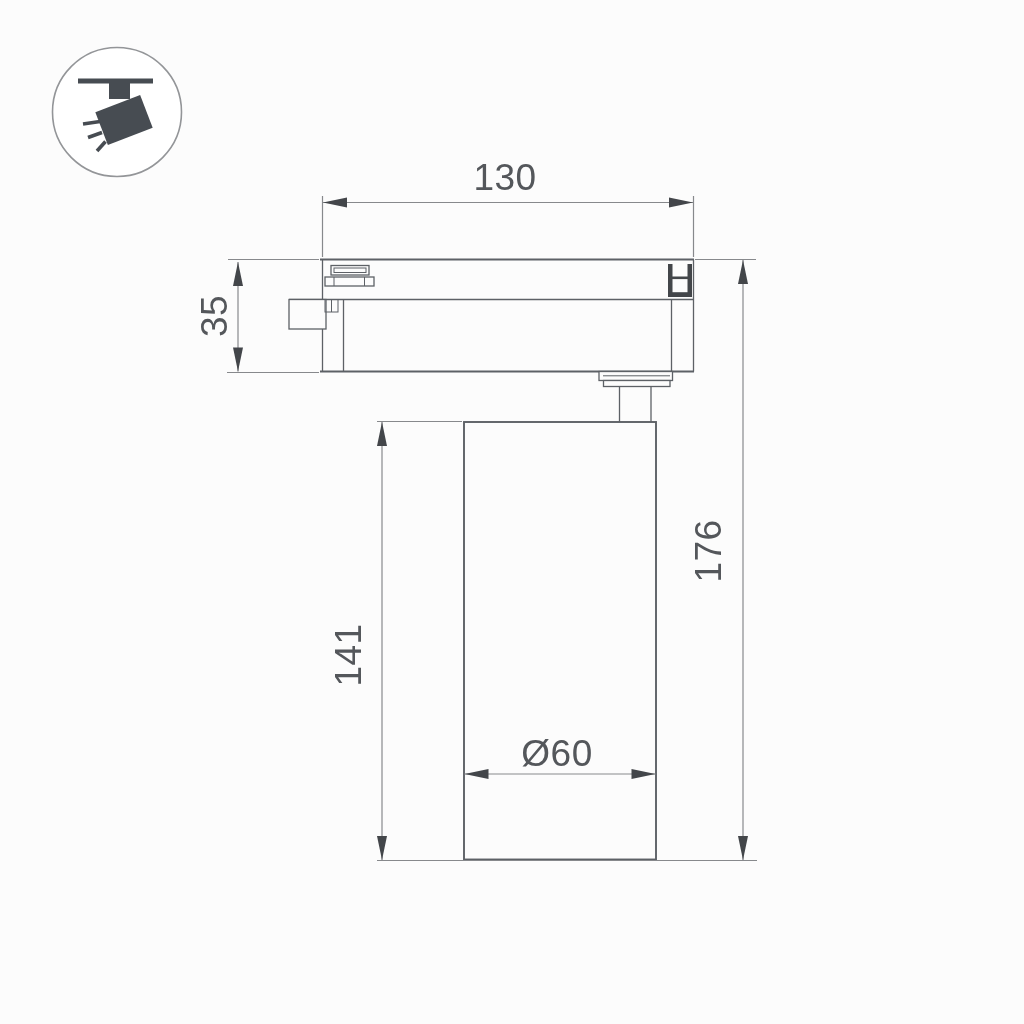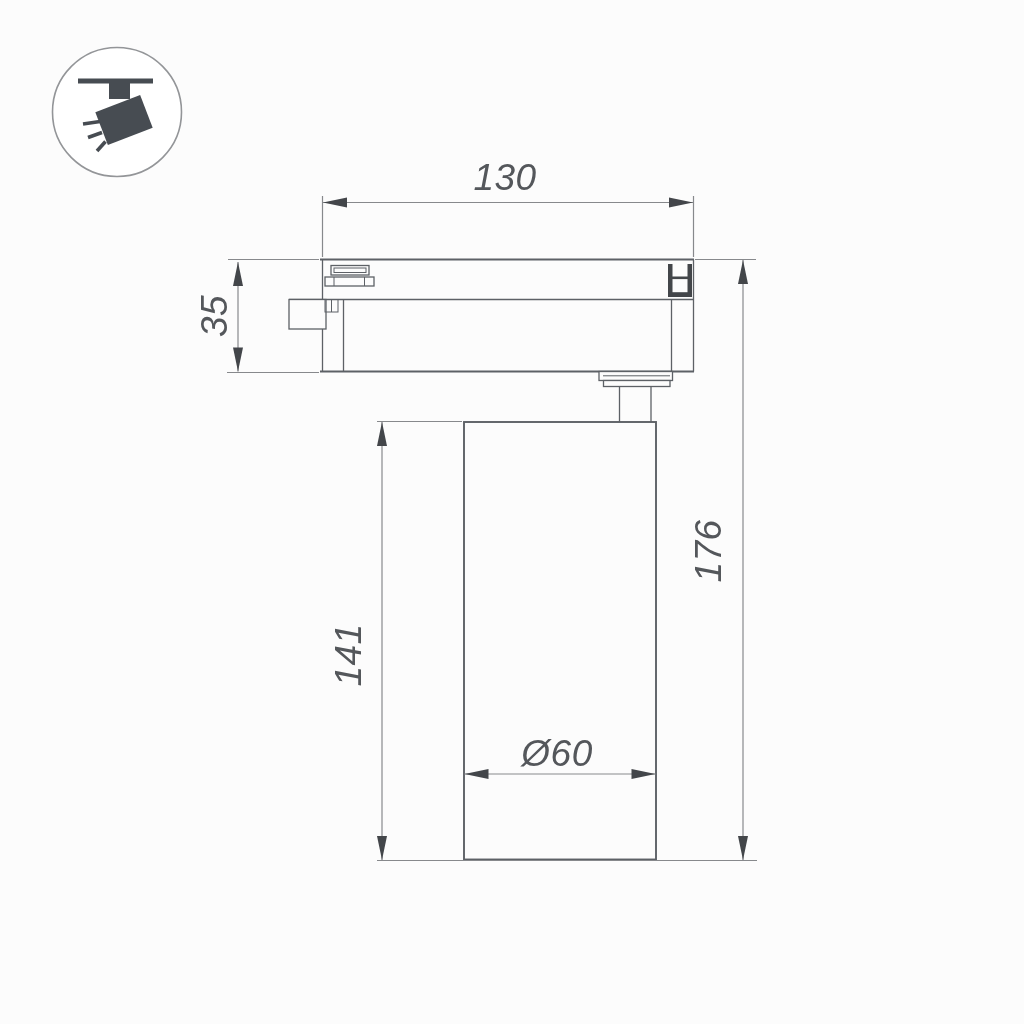--- a/index.html
+++ b/index.html
@@ -2,21 +2,21 @@
 <html style="--background: #fcfcfc; --outline: #5d6166; --thin-line: #87898c; --dimension-text: #54575b; --arrow: #43464a; --icon-fill: #474c52; --icon-circle-stroke: #939598;"><head>
 <meta charset="utf-8">
 <title>Drawing</title>
 <style>
   :root{
     --background:#fcfcfc; --outline:#5d6166; --thin-line:#87898c;
     --dimension-text:#54575b; --arrow:#43464a; --icon-fill:#474c52;
     --icon-circle-stroke:#939598;
   }
   html,body{margin:0;padding:0;background:#fff;}
-  .canvas{position:relative;width:1024px;height:1024px;background:var(--background);overflow:hidden;font-style:italic;}
+  .canvas{position:relative;width:1024px;height:1024px;background:var(--background);overflow:hidden;}
   svg{position:absolute;left:0;top:0;}
   .ln-body{stroke:var(--outline);stroke-width:1.9;fill:none;}
   .ln-inner{stroke:var(--outline);stroke-width:1.3;fill:none;}
   .ln-fine{stroke:var(--outline);stroke-width:1;fill:none;}
   .ln-thin{stroke:var(--thin-line);stroke-width:1.2;fill:none;}
   .arrow{fill:var(--arrow);stroke:none;}
   .solid{fill:var(--icon-fill);stroke:none;}
   .bgfill{fill:var(--background);}
   .dim-text{fill:var(--dimension-text);font-family:"Liberation Sans","DejaVu Sans",sans-serif;font-size:37px;letter-spacing:0.5px;}
   .ray{stroke:var(--icon-fill);stroke-width:3.6;}

